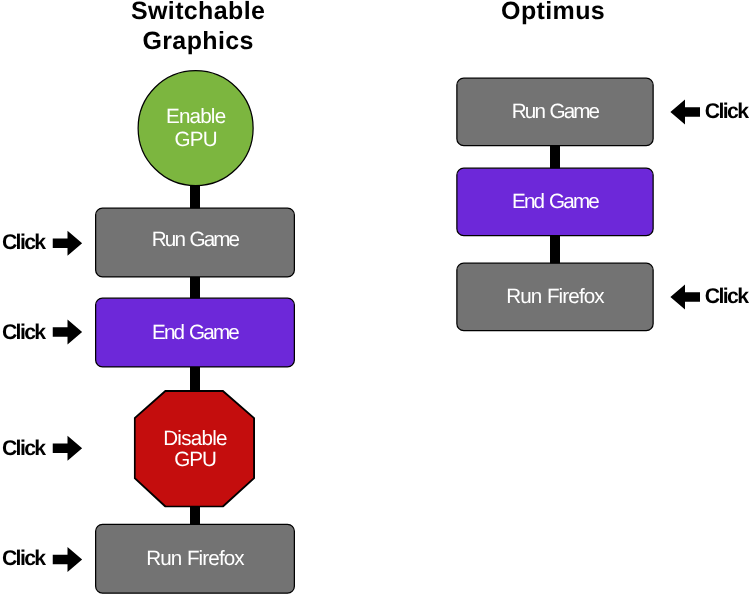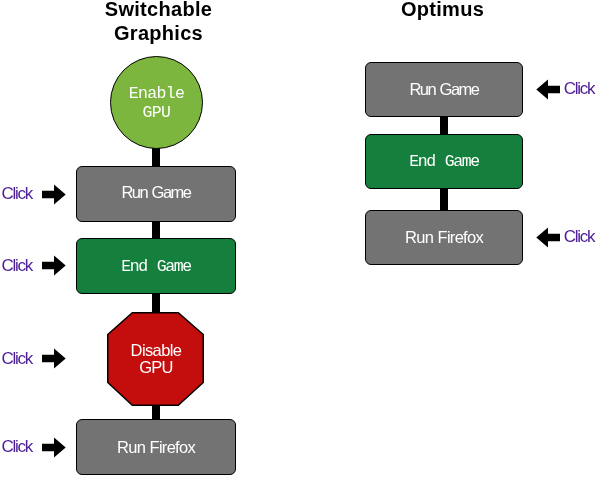--- a/index.html
+++ b/index.html
@@ -5,43 +5,43 @@
 html,body{margin:0;padding:0;}
 body{width:600px;height:480px;background:#fff;position:relative;overflow:hidden;
      font-family:"Liberation Sans",sans-serif;}
 .title{position:absolute;font-weight:bold;font-size:20px;line-height:24px;
        color:#000;text-align:center;letter-spacing:0.3px;}
 .box{position:absolute;box-sizing:border-box;width:160px;height:56px;
      border:1.3px solid #000;border-radius:6px;color:#fff;
      display:flex;align-items:center;justify-content:center;
      font-size:16.5px;}
 .green{background:#737373;}
-.red{background:#15803d;font-family:Liberation Mono, monospace;}
+.red{background:#6d28d9;}
 .conn{position:absolute;width:8px;background:#000;}
-.clk{position:absolute;font-weight:normal;font-size:17px;line-height:20px;color:#4c1d95;
+.clk{position:absolute;font-weight:bold;font-size:17px;line-height:20px;color:#000000;
      letter-spacing:-1.3px;}
 </style>
 </head>
 <body>
 
 <div class="title" style="left:58px;top:-3px;width:201px;">Switchable<br>Graphics</div>
 <div class="title" style="left:342px;top:-3px;width:201px;">Optimus</div>
 
 <div class="conn" style="left:152px;top:145px;height:24px;"></div>
 <div class="conn" style="left:152px;top:219px;height:22px;"></div>
 <div class="conn" style="left:152px;top:291px;height:24px;"></div>
 <div class="conn" style="left:152px;top:400px;height:22px;"></div>
 
 <div class="conn" style="left:440px;top:114px;height:23px;"></div>
 <div class="conn" style="left:440px;top:186px;height:27px;"></div>
 
 <div style="position:absolute;box-sizing:border-box;left:110px;top:56px;width:93px;height:93px;
      border-radius:50%;background:#7cb63f;border:1.3px solid #000;color:#fff;
      display:flex;align-items:center;justify-content:center;text-align:center;
-     font-size:16.5px;line-height:19px;letter-spacing:-0.65px;font-family:Liberation Mono, monospace;">Enable<br>GPU</div>
+     font-size:16.5px;line-height:19px;letter-spacing:-0.65px;">Enable<br>GPU</div>
 
 <svg style="position:absolute;left:107px;top:311.5px;" width="97" height="94" viewBox="0 0 97 94">
   <polygon points="25.3,0.75 71.3,0.75 96.25,22.5 96.25,70.5 71.3,93.25 25.3,93.25 0.75,70.5 0.75,22.5" fill="#c40d0d" stroke="#000" stroke-width="1.5"></polygon>
   <text x="49" y="43.8" fill="#fff" font-size="16.5" text-anchor="middle" font-family="Liberation Sans, sans-serif" letter-spacing="-0.6">Disable</text>
   <text x="49" y="60.9" fill="#fff" font-size="16.5" text-anchor="middle" font-family="Liberation Sans, sans-serif" letter-spacing="-0.8">GPU</text>
 </svg>
 
 <div class="box green" style="left:76px;top:166px;letter-spacing:-1.5px;word-spacing:1.3px;padding-bottom:3px;">Run Game</div>
 <div class="box red" style="left:76px;top:238px;letter-spacing:-1.4px;word-spacing:1.3px;">End Game</div>
 <div class="box green" style="left:76px;top:419px;letter-spacing:-0.7px;word-spacing:0.5px;">Run Firefox</div>

